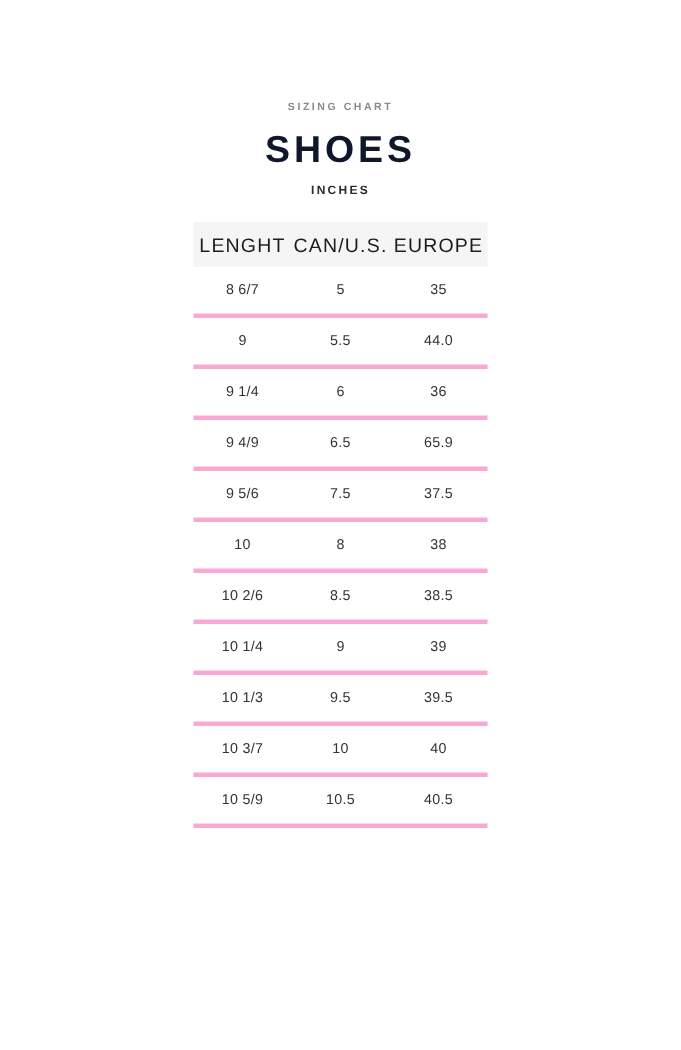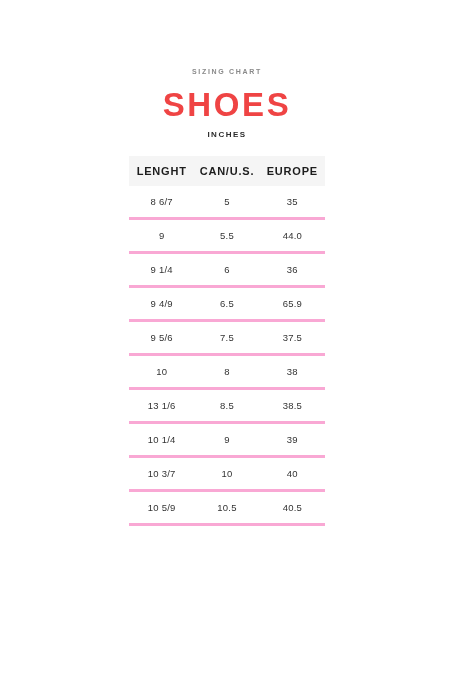--- a/index.html
+++ b/index.html
@@ -32,24 +32,24 @@
     font-size: 7px;
     font-weight: 700;
     letter-spacing: 1.7px;
     color: #8a8a8a;
     text-transform: uppercase;
     line-height: 1;
     margin: 0;
   }
 
   .title {
-    font-size: 33px;
+    font-size: 25px;
     font-weight: 700;
     letter-spacing: 2.6px;
-    color: #ef4444;
+    color: #0f172a;
     text-transform: uppercase;
     line-height: 1;
     margin: 13px 0 0 0;
   }
 
   .unit {
     font-size: 8px;
     font-weight: 700;
     letter-spacing: 1.5px;
     color: #2b2b2b;
@@ -76,22 +76,22 @@
     text-align: center;
     padding: 0;
   }
 
   thead tr {
     background: #f5f5f5;
   }
 
   thead th {
     height: 30px;
-    font-size: 11px;
-    font-weight: 700;
+    font-size: 13px;
+    font-weight: 400;
     letter-spacing: 0.8px;
     color: #1d1d1d;
     text-transform: uppercase;
     vertical-align: middle;
   }
 
   tbody td {
     height: 31px;
     font-size: 9.5px;
     font-weight: 400;
@@ -150,28 +150,33 @@
             <td>9 5/6</td>
             <td>7.5</td>
             <td>37.5</td>
           </tr>
           <tr>
             <td>10</td>
             <td>8</td>
             <td>38</td>
           </tr>
           <tr>
-            <td>13 1/6</td>
+            <td>10 2/6</td>
             <td>8.5</td>
             <td>38.5</td>
           </tr>
           <tr>
             <td>10 1/4</td>
             <td>9</td>
             <td>39</td>
+          </tr>
+          <tr>
+            <td>10 1/3</td>
+            <td>9.5</td>
+            <td>39.5</td>
           </tr>
           <tr>
             <td>10 3/7</td>
             <td>10</td>
             <td>40</td>
           </tr>
           <tr>
             <td>10 5/9</td>
             <td>10.5</td>
             <td>40.5</td>

